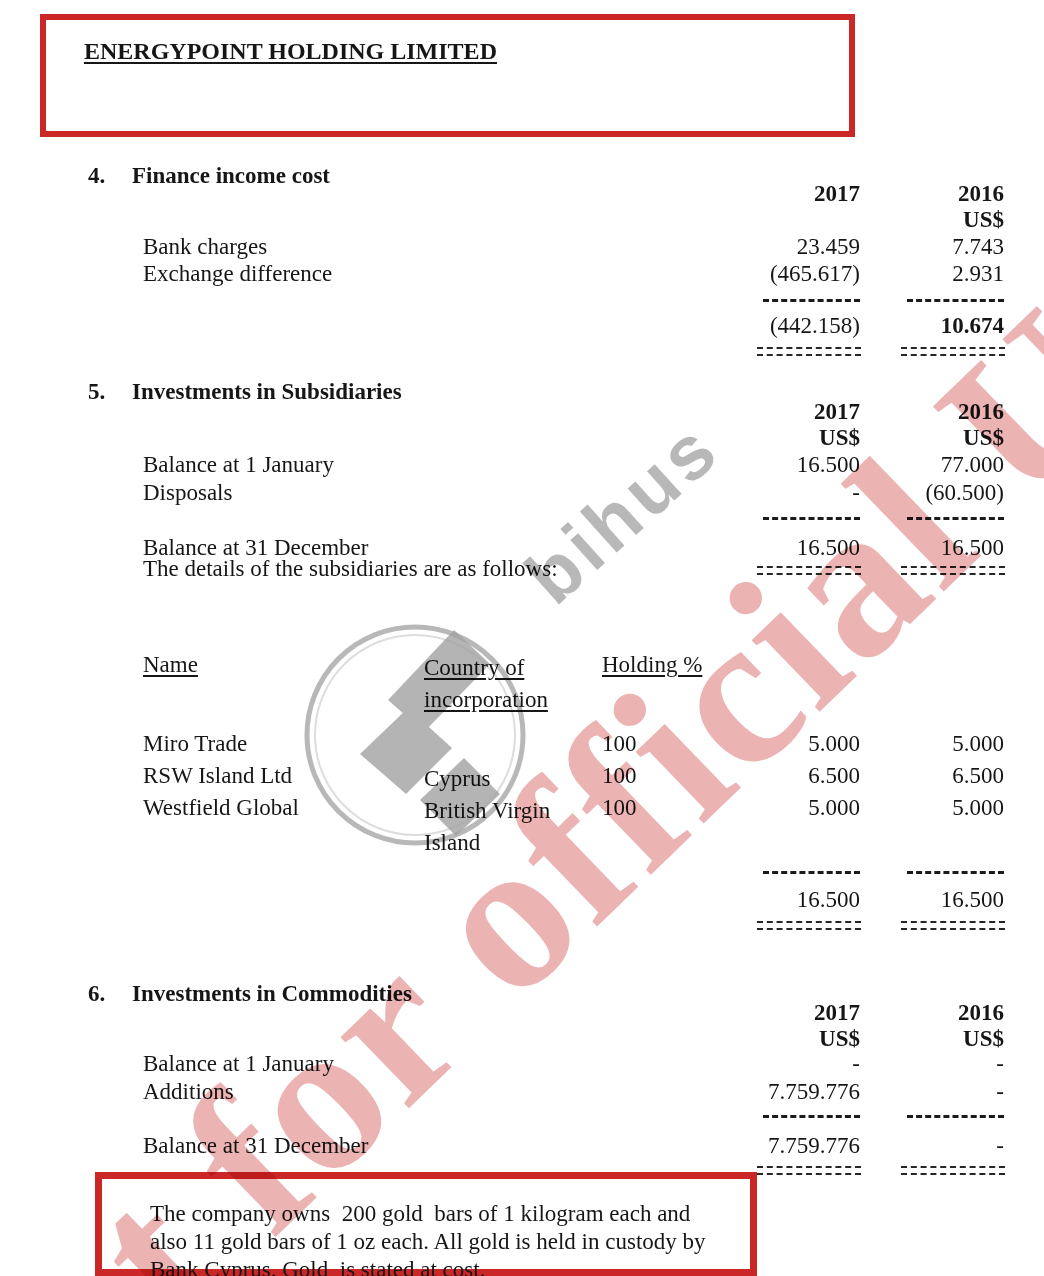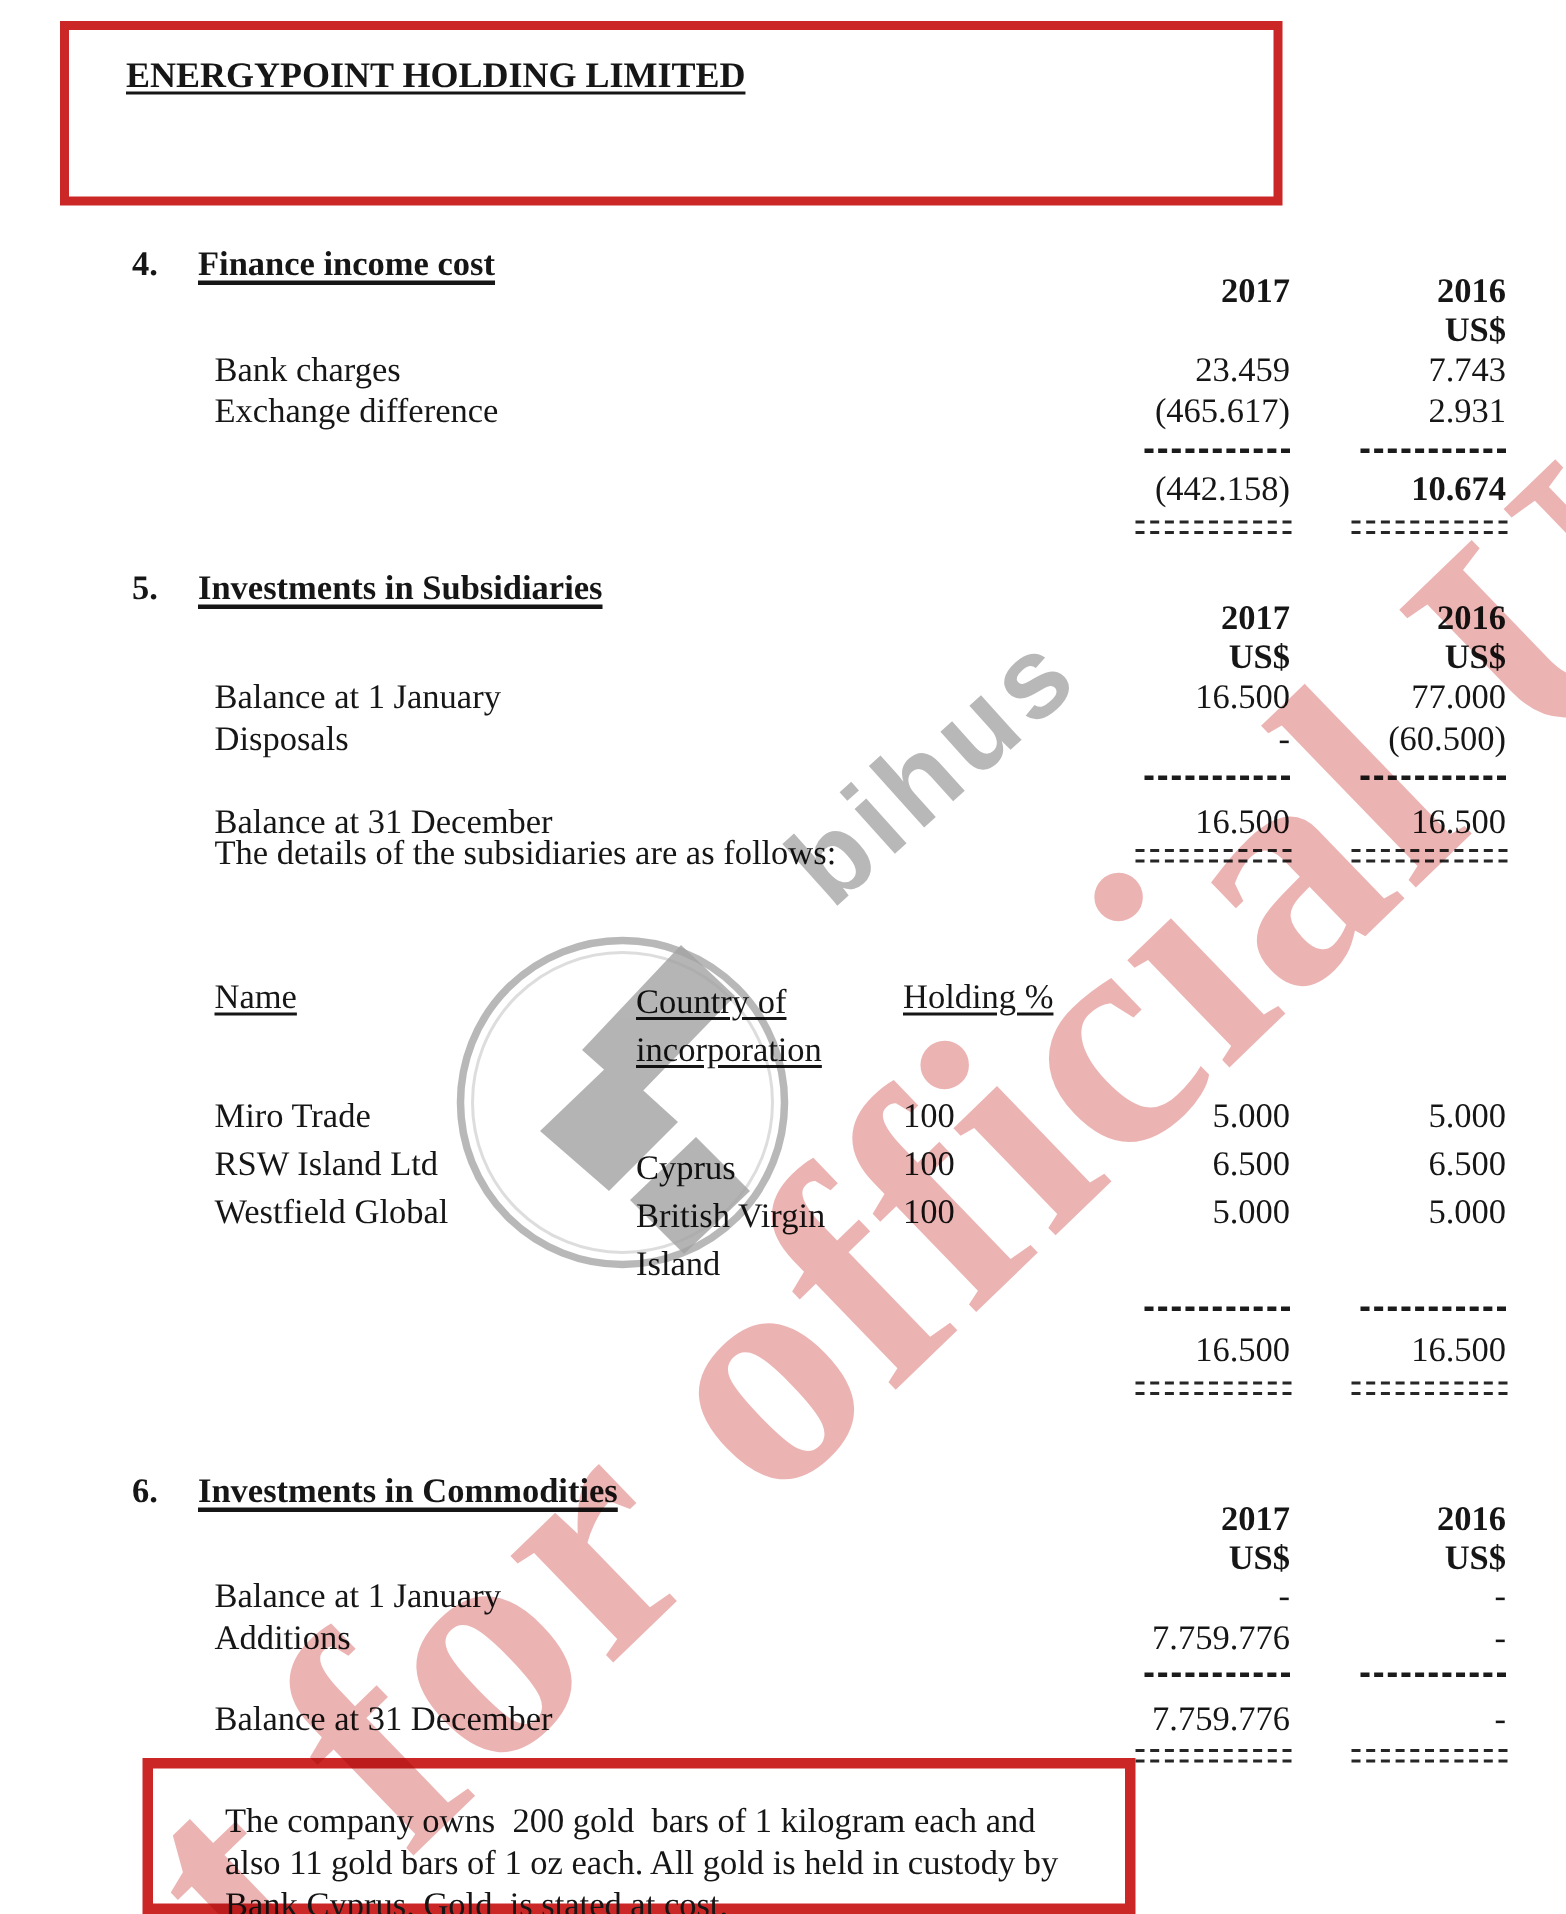--- a/index.html
+++ b/index.html
@@ -7,21 +7,21 @@
     position:relative; width:1044px; height:1276px;
     background:#ffffff; overflow:hidden;
     font-family:"Liberation Serif","DejaVu Serif",serif;
     font-size:23px; color:#161616;
   }
   .abs { position:absolute; white-space:nowrap; line-height:1.12; }
   .b { font-weight:bold; }
   .u { text-decoration:underline; text-decoration-thickness:2px; text-underline-offset:3px; }
   .lbl { left:143px; }
   .num { left:88px; font-weight:bold; }
-  .ttl { left:132px; font-weight:bold; text-decoration:underline; text-decoration-thickness:2.5px; text-underline-offset:4px; }
+  .ttl { left:132px; font-weight:bold; text-decoration-thickness:2.5px; text-underline-offset:4px; }
   .n2017 { left:660px; width:200px; text-align:right; }
   .n2016 { left:804px; width:200px; text-align:right; }
   .dash { border-top:3px dashed #1b1b1b; height:0; }
   .d17 { left:763px; width:97px; }
   .d16 { left:907px; width:97px; }
   .dbl { height:5px; border-top:2px dashed #262626; border-bottom:2px dashed #262626; }
   .b17 { left:757px; width:104px; }
   .b16 { left:901px; width:104px; }
   .redbox { position:absolute; border:6px solid #cb2727; background:transparent; }
   #headerbox { left:40px; top:14px; width:803px; height:111px; }

